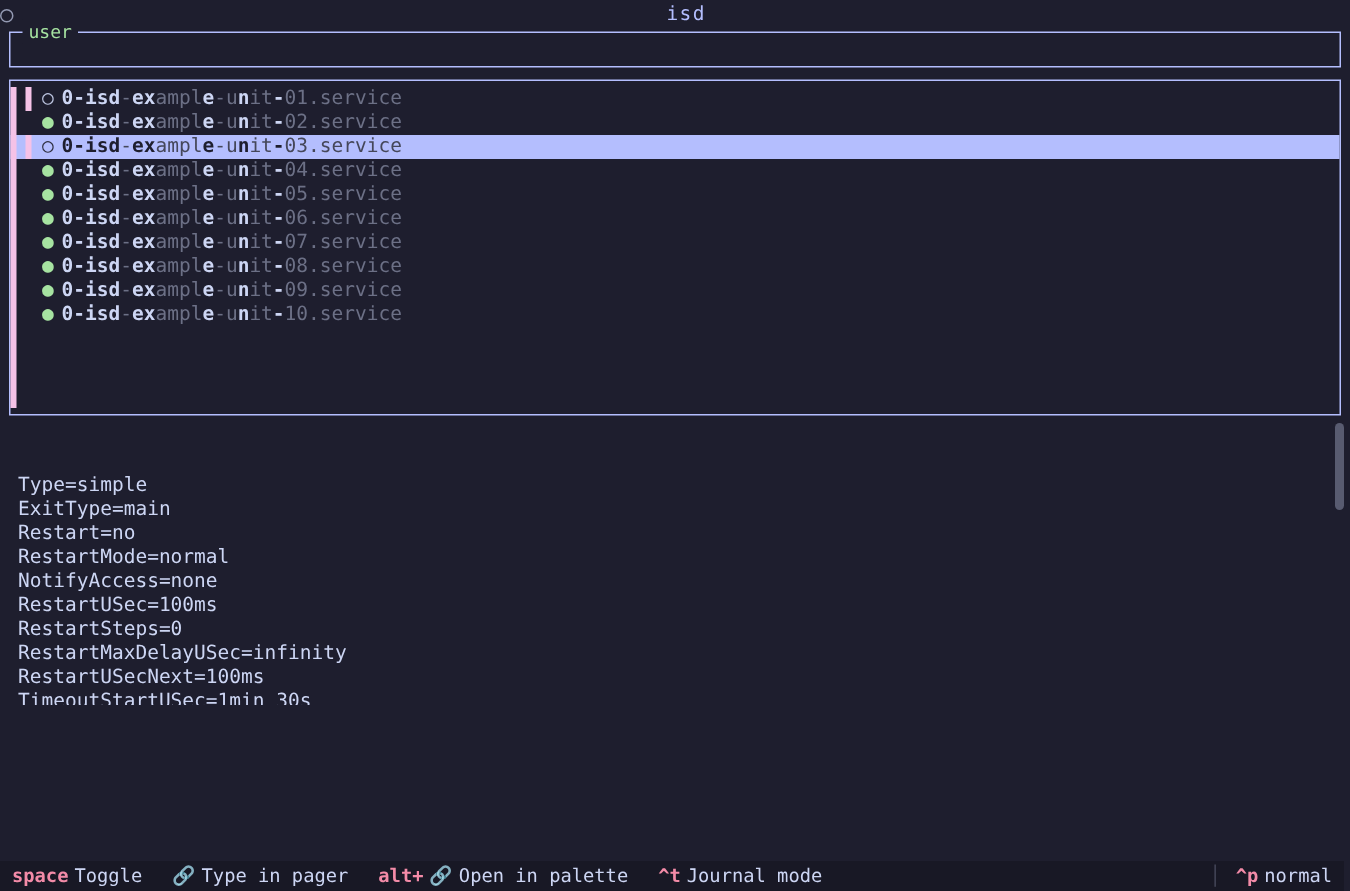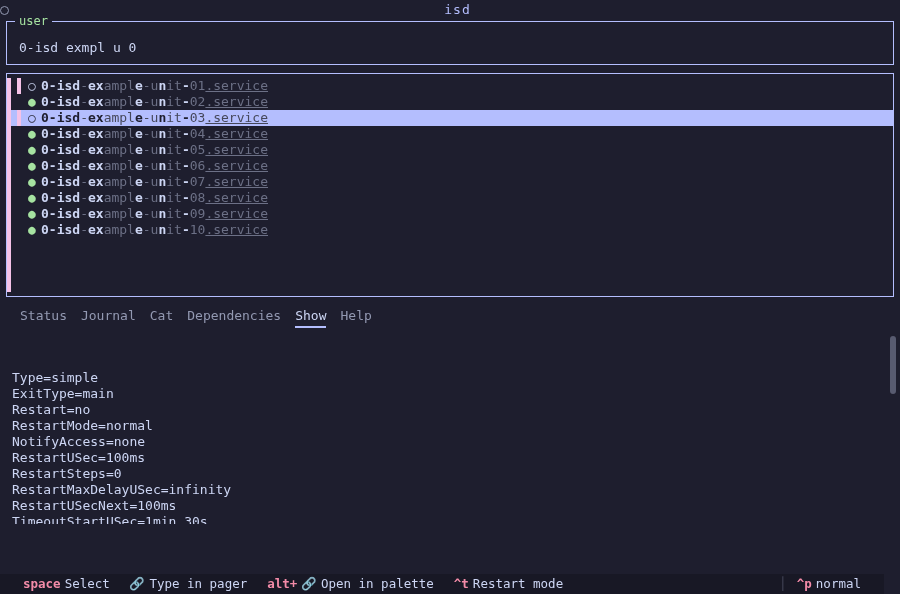--- a/index.html
+++ b/index.html
@@ -39,42 +39,42 @@
   .unit-row.highlight { background: #b4befe; }
   .unit-mark { width: 4px; height: 16px; margin-right: 6px; }
   .unit-mark.on { background: #f5c2e7; }
   .unit-bullet { width: 10px; text-align: center; margin-right: 4px; }
   .bullet-active { color: #a6e3a1; }
   .bullet-inactive { color: #bac2de; }
   .unit-row.highlight .bullet-inactive { color: #313244; }
   .unit-name { display: flex; }
   .seg { color: #6c7086; }
   .seg-b { color: #cdd6f4; font-weight: bold; }
-  .seg-ext { color: #6c7086; text-decoration: underline; }
+  .seg-ext { color: #6c7086; }
   .unit-row.highlight .seg { color: #45475a; }
   .unit-row.highlight .seg-b { color: #1e1e2e; font-weight: bold; }
   .unit-row.highlight .seg-ext { color: #45475a; }
 
   .tabs { display: flex; gap: 14px; padding: 10px 12px 4px 20px; color: #9399b2; }
   .tab { cursor: pointer; }
   .tab.active { color: #cdd6f4; border-bottom: 2px solid #b4befe; padding-bottom: 2px; }
 
   .output {
     padding: 6px 3px 4px 12px; height: 192px; overflow: hidden; position: relative;
     white-space: pre; color: #cdd6f4;
   }
   .output .scrollbar {
     position: absolute; right: 4px; top: 4px; width: 6px; height: 58px;
     background: #585b70; border-radius: 3px;
   }
 
   .footer {
-    position: absolute; left: 0; right: 16px; bottom: 0;
+    position: absolute; left: 0; right: 4px; bottom: 0;
     height: 20px; display: flex; align-items: center;
-    padding: 0 23px; background: #181825; color: #cdd6f4; gap: 8px;
+    padding: 0 8px; background: #181825; color: #cdd6f4; gap: 8px;
     font-size: 12.5px;
   }
   .footer .group { display: flex; align-items: center; gap: 4px; }
   .footer .key { color: #f38ba8; font-weight: bold; }
   .footer .glyph { color: #89b4fa; }
   .footer .spacer { flex: 1; }
   .footer .sep { color: #45475a; margin: 0 2px; }
 
   .root { position: relative; width: 900px; height: 594px; }
 </style>
@@ -82,21 +82,20 @@
 <body>
 <div class="root">
 
 <div class="titlebar">
   <span class="window-dot"></span>
   <span class="title">isd</span>
 </div>
 
 <div class="panel-border search-panel">
   <span class="panel-label">user</span>
-  <input class="search-input" value="0-isd exmpl u 0" style="">
 </div>
 
 <div class="panel-border list-panel">
   <div class="list-gutter"></div>
   <div id="unit-list">
         <div class="unit-row">
           <span class="unit-mark on"></span>
           <span class="unit-bullet bullet-inactive">○</span>
           <span class="unit-name">
             <span class="seg-b">0</span>
@@ -371,65 +370,57 @@
             <span class="seg">t</span>
             <span class="seg-b">-</span>
             <span class="seg">1</span>
             <span class="seg">0</span>
             <span class="seg-ext">.service</span>
           </span>
         </div>
       </div>
 </div>
 
-<div class="tabs" id="tabs">
-      <span class="tab">Status</span>
-      <span class="tab">Journal</span>
-      <span class="tab">Cat</span>
-      <span class="tab">Dependencies</span>
-      <span class="tab active">Show</span>
-      <span class="tab">Help</span>
-    </div>
 
 <div class="output">
   <div id="output-lines">Type=simple
 ExitType=main
 Restart=no
 RestartMode=normal
 NotifyAccess=none
 RestartUSec=100ms
 RestartSteps=0
 RestartMaxDelayUSec=infinity
 RestartUSecNext=100ms
 TimeoutStartUSec=1min 30s
 TimeoutStopUSec=1min 30s
 TimeoutAbortUSec=1min 30s</div>
   <div class="scrollbar"></div>
 </div>
 
 <div class="footer" id="footer">
       <span class="group">
         <span class="key">space</span>
-        <span>Select</span>
+        <span>Toggle</span>
       </span>
       <span class="sep"> </span>
       <span class="group">
         <span class="glyph">🔗</span>
         <span>Type in pager</span>
       </span>
       <span class="sep"> </span>
       <span class="group">
         <span class="key">alt+</span>
         <span class="glyph">🔗</span>
         <span>Open in palette</span>
       </span>
       <span class="sep"> </span>
       <span class="group">
         <span class="key">^t</span>
-        <span>Restart mode</span>
+        <span>Journal mode</span>
       </span>
       <span class="spacer"></span>
       <span class="sep">│</span>
       <span class="group">
         <span class="key">^p</span>
         <span>normal</span>
       </span>
     </div>
 
 </div>

